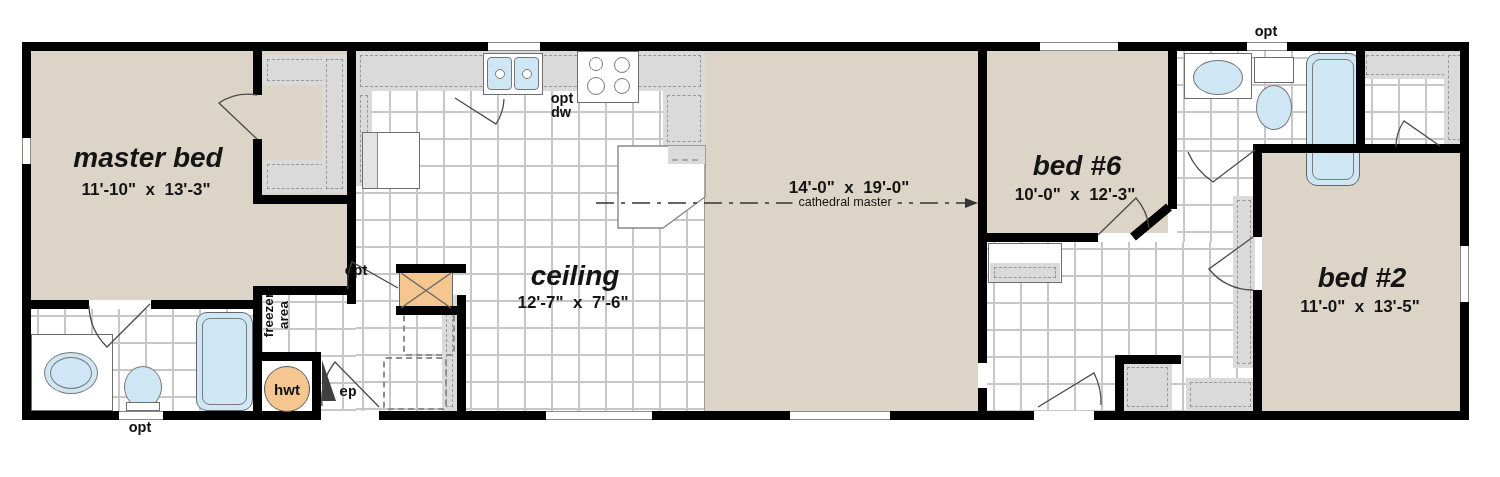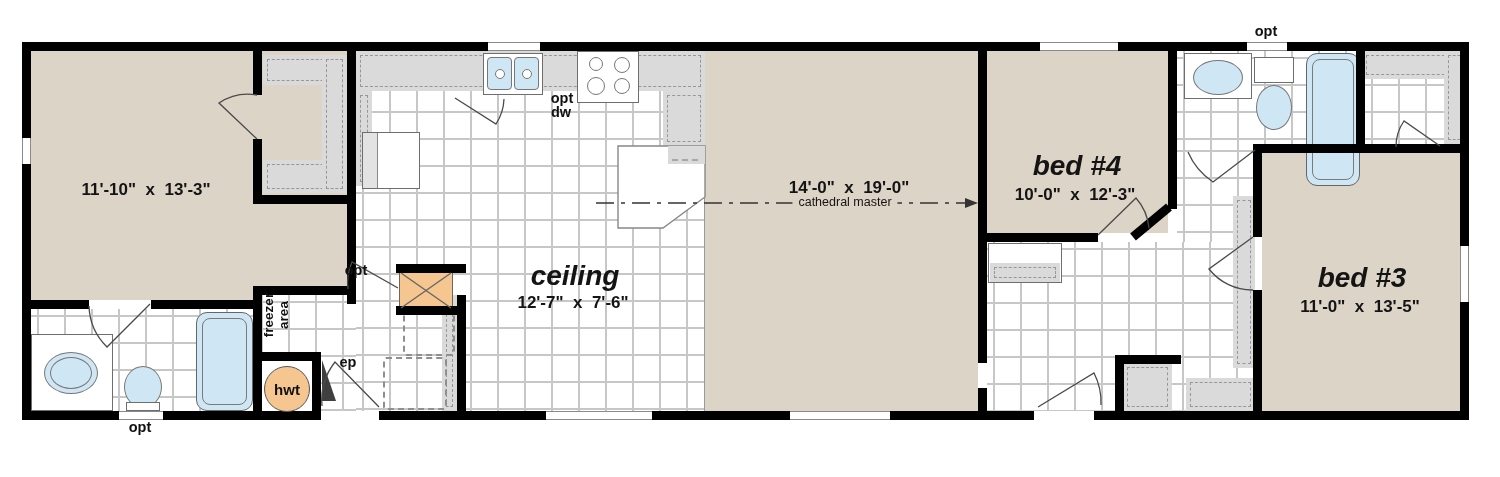--- a/index.html
+++ b/index.html
@@ -185,39 +185,40 @@
       <path d="M379,407 L335,362 A62,62 0 0 0 322,406"></path>
       <path d="M455,98 L496,124 A49,49 0 0 0 504,99"></path>
       <path d="M1098,235 L1136,198 A53,53 0 0 1 1149,228"></path>
       <path d="M1255,150 L1213,182 A68,68 0 0 1 1188,152"></path>
       <path d="M1253,237 L1209,269 A55,55 0 0 0 1253,290"></path>
       <path d="M1038,407 L1094,373 A65,65 0 0 1 1101,405"></path>
       <path d="M1440,146 L1404,121 A44,44 0 0 0 1396,147"></path>
     </g>
   </svg>
 
+  <div class="room-name" style="left:148px;top:142px;">master bed</div>
   <div class="dims" style="left:146px;top:180px;">11'-10"  x  13'-3"</div>
 
   <div class="room-name" style="left:575px;top:260px;">ceiling</div>
   <div class="dims" style="left:573px;top:293px;">12'-7"  x  7'-6"</div>
 
   <div class="dims" style="left:849px;top:178px;">14'-0"  x  19'-0"</div>
   <div class="note-label" style="left:845px;top:195px;">cathedral master</div>
 
-  <div class="room-name" style="left:1077px;top:150px;">bed #4</div>
+  <div class="room-name" style="left:1077px;top:150px;">bed #6</div>
   <div class="dims" style="left:1075px;top:185px;">10'-0"  x  12'-3"</div>
 
-  <div class="room-name" style="left:1362px;top:262px;">bed #3</div>
+  <div class="room-name" style="left:1362px;top:262px;">bed #2</div>
   <div class="dims" style="left:1360px;top:297px;">11'-0"  x  13'-5"</div>
 
   <div class="small-label" style="left:1266px;top:23px;">opt</div>
   <div class="small-label" style="left:562px;top:90px;">opt</div>
   <div class="small-label" style="left:561px;top:104px;">dw</div>
   <div class="small-label" style="left:356px;top:262px;">opt</div>
-  <div class="small-label" style="left:348px;top:354px;">ep</div>
+  <div class="small-label" style="left:348px;top:384px;font-family:Liberation Mono, monospace;">ep</div>
   <div class="small-label" style="left:140px;top:419px;">opt</div>
 
   <div class="rotated">
     <div>freezer</div>
     <div>area</div>
   </div>
 
 </div>
 
 </body></html>

